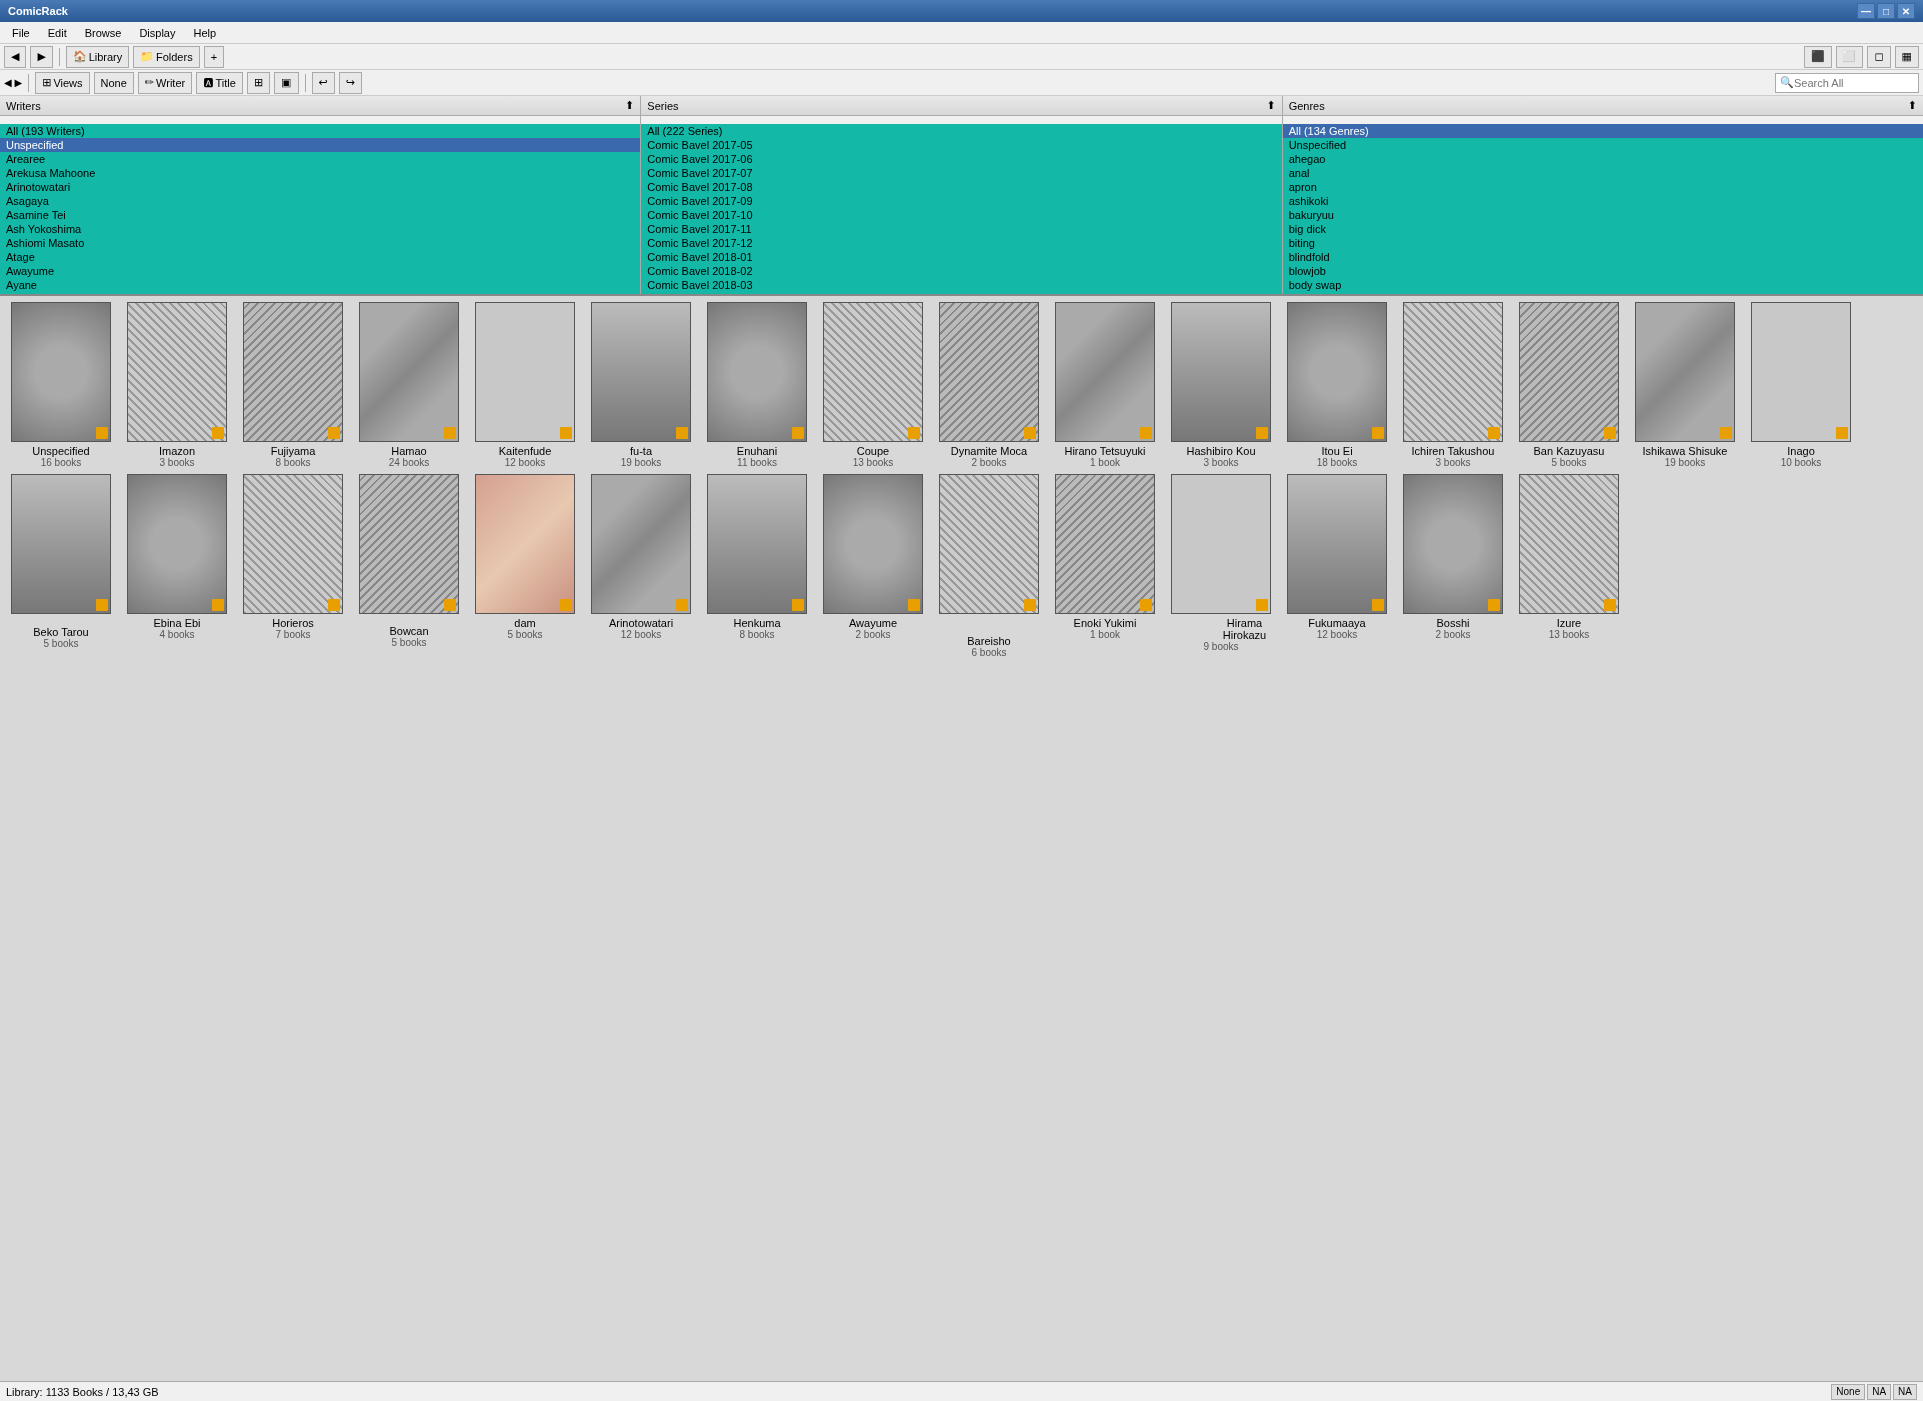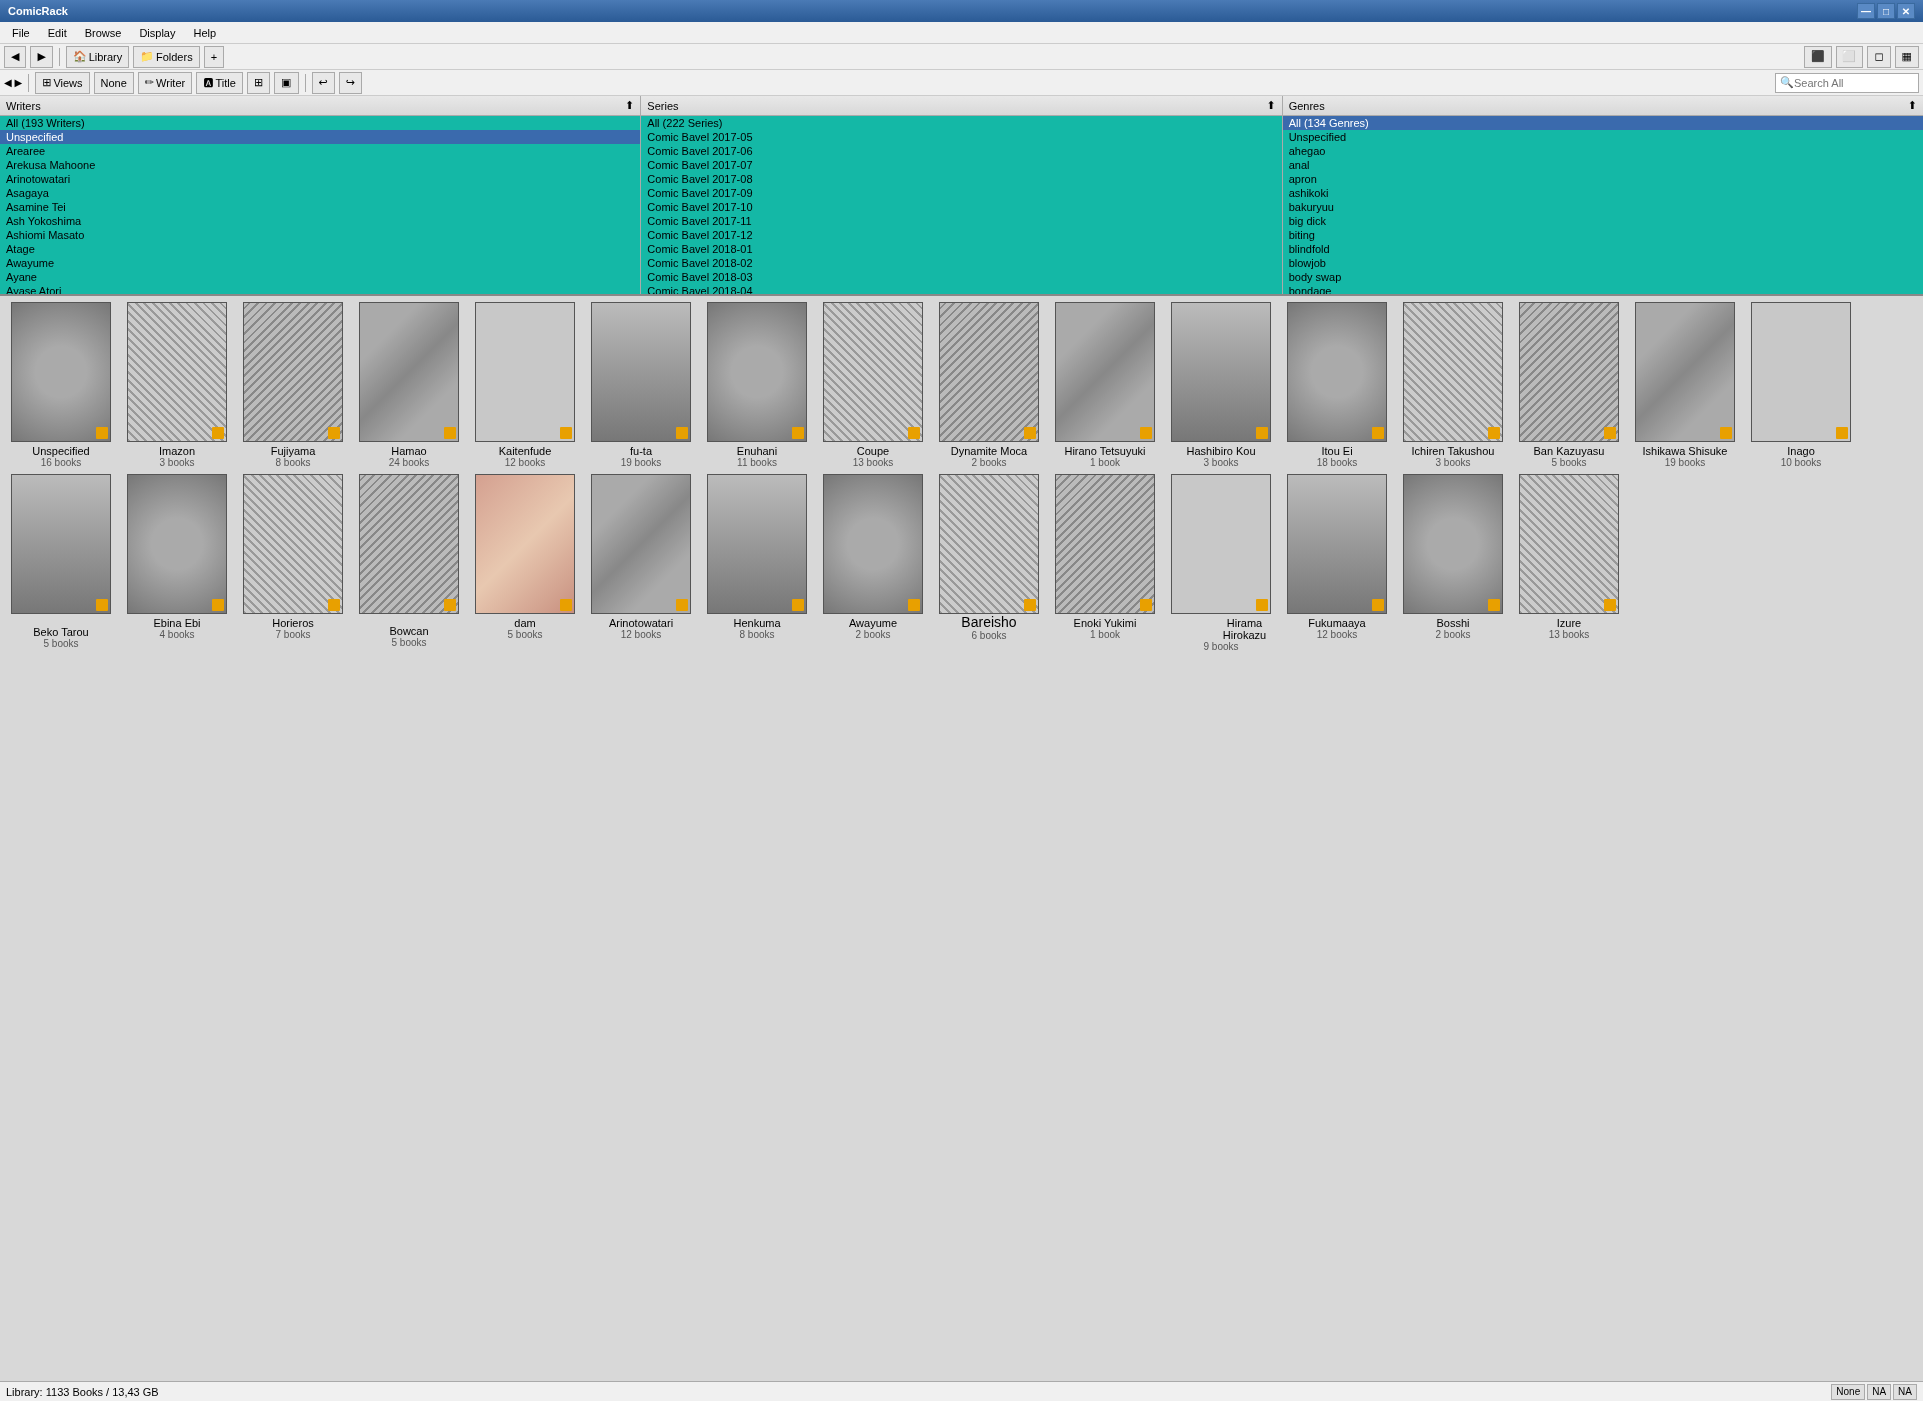--- a/index.html
+++ b/index.html
@@ -90,20 +90,21 @@
     #filter-area {
       display: flex;
       height: 200px;
       border-bottom: 2px solid #888;
     }
     .filter-panel {
       flex: 1;
       border-right: 1px solid #aaa;
       display: flex;
       flex-direction: column;
+      gap: 8px;
     }
     .filter-panel:last-child { border-right: none; }
     .filter-header {
       background: linear-gradient(to bottom, #e8e8e8, #d8d8d8);
       border-bottom: 1px solid #aaa;
       padding: 2px 6px;
       display: flex;
       align-items: center;
       justify-content: space-between;
       font-size: 11px;
@@ -558,21 +559,21 @@
       </div>
       <div class="book-title" style="font-size:11px;text-align:center;margin-top:3px;">Awayume</div>
       <div class="book-count" style="font-size:10px;color:#555;text-align:center;">2 books</div>
     </div>
       <div class="book-item">
       <div class="book-cover" style="background: repeating-linear-gradient(45deg, #999, #999 2px, #ccc 2px, #ccc 6px);; width:100px; height:140px; border:1px solid #555; position:relative; overflow:hidden;">
         <div style="width:100%;height:100%;position:relative;">
           <div style="position:absolute;bottom:2px;right:2px;width:12px;height:12px;background:#e8a000;border-radius:1px;"></div>
         </div>
       </div>
-      <div class="book-title" style="font-size:14px;text-align:center;margin-top:0;">Bareisho</div>
+      <div class="book-title" style="font-size:11px;text-align:center;margin-top:21px;">Bareisho</div>
       <div class="book-count" style="font-size:10px;color:#555;text-align:center;">6 books</div>
     </div>
       <div class="book-item">
       <div class="book-cover" style="background: repeating-linear-gradient(-45deg, #888, #888 2px, #bbb 2px, #bbb 6px);; width:100px; height:140px; border:1px solid #555; position:relative; overflow:hidden;">
         <div style="width:100%;height:100%;position:relative;">
           <div style="position:absolute;bottom:2px;right:2px;width:12px;height:12px;background:#e8a000;border-radius:1px;"></div>
         </div>
       </div>
       <div class="book-title" style="font-size:11px;text-align:center;margin-top:3px;">Enoki Yukimi</div>
       <div class="book-count" style="font-size:10px;color:#555;text-align:center;">1 book</div>

